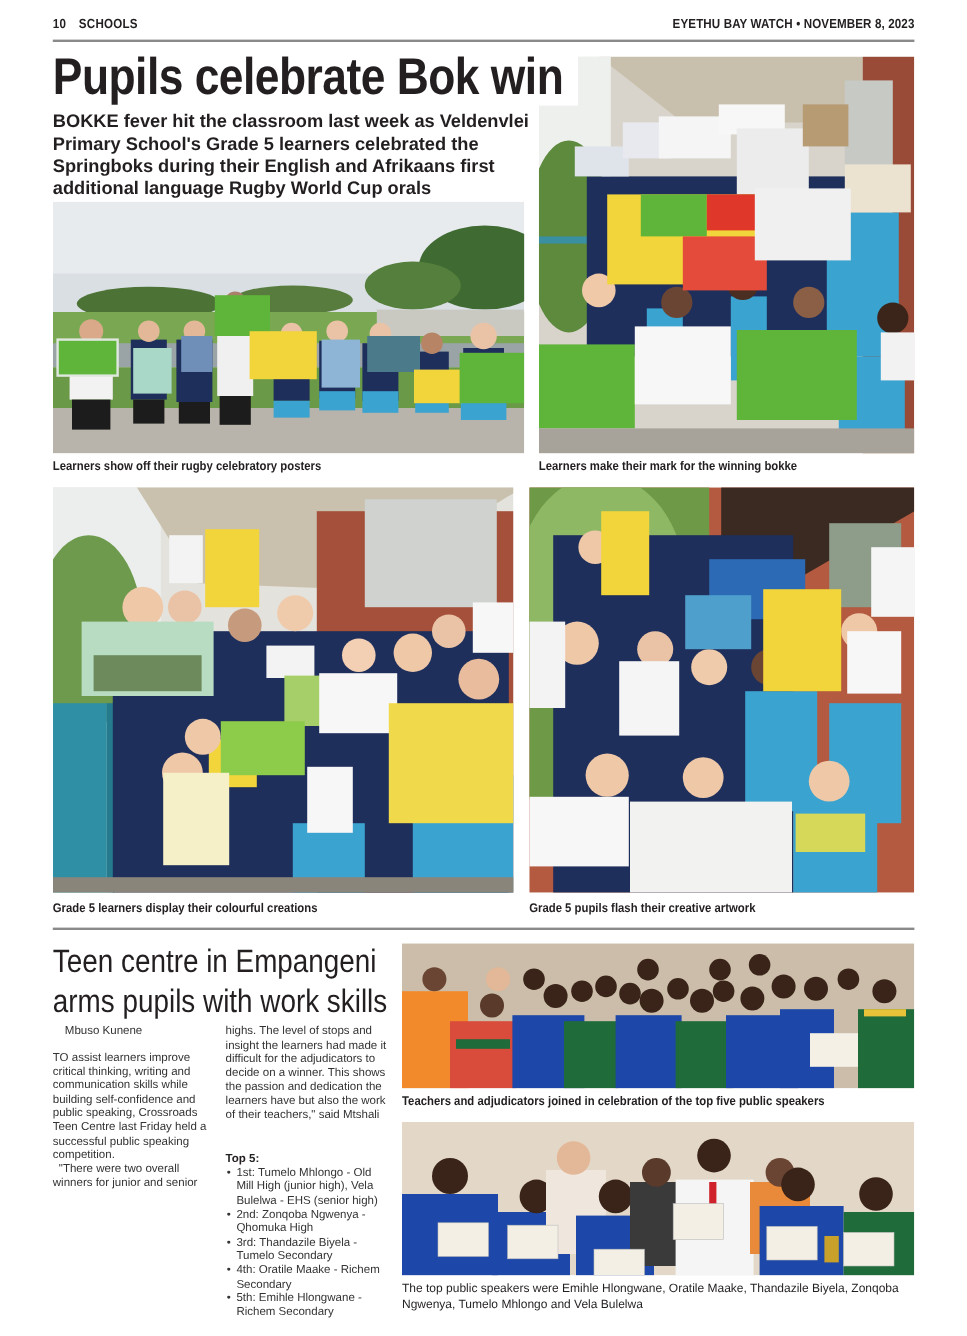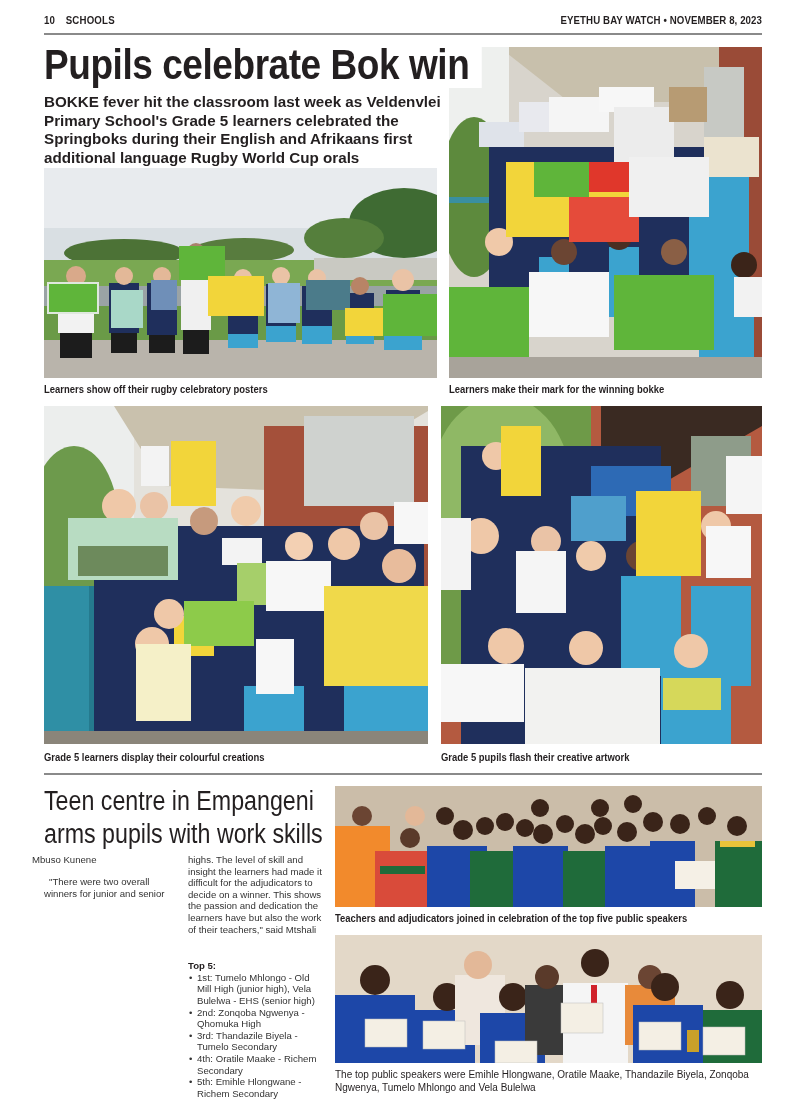--- a/index.html
+++ b/index.html
@@ -19,21 +19,21 @@
 
   
   .photo { overflow: hidden; }
   .photo svg { width: 100%; height: 100%; display: block; }
 
   .caption { font-size: 10.5px; font-weight: bold; color: #231f20; transform: scaleX(0.9); transform-origin: left top; white-space: nowrap; }
   .caption2 { font-size: 10px; font-weight: normal; color: #231f20; line-height: 12.5px; }
 
   
   .hed2 { left: 44px; top: 785px; width: 300px; font-size: 27px; line-height: 33px; color: #231f20; transform: scaleX(0.86); transform-origin: left top; white-space: nowrap; }
-  .byline { left: 32px; top: 854px; font-size: 9.6px; color: #333; text-align: right; }
+  .byline { left: 54px; top: 854px; font-size: 9.6px; color: #333; text-align: right; }
   .col { font-size: 9.6px; line-height: 11.6px; color: #333; }
   .col p { text-indent: 0; }
   .col p.ind { text-indent: 5px; }
   .col .top5 { font-weight: bold; margin-top: 25px; color: #231f20; }
   .col ul { list-style: none; }
   .col li { padding-left: 9px; position: relative; }
   .col li::before { content: "•"; position: absolute; left: 1px; }
 </style>
 </head>
 <body>
@@ -225,25 +225,26 @@
 
 <div class="abs rule" style="top:773px;"></div>
 
 <div class="abs hed2">
   <div>Teen centre in Empangeni</div>
   <div>arms pupils with work skills</div>
 </div>
 <div class="abs byline">Mbuso Kunene</div>
 
 <div class="abs col" style="left:44px; top:876px; width:136px;">
+  <p>TO assist learners improve critical thinking, writing and communication skills while building self-confidence and public speaking, Crossroads Teen Centre last Friday held a successful public speaking competition.</p>
   <p class="ind">"There were two overall winners for junior and senior</p>
 </div>
 
 <div class="abs col" style="left:188px; top:854px; width:135px;">
-  <p>highs. The level of skill and insight the learners had made it difficult for the adjudicators to decide on a winner. This shows the passion and dedication the learners have but also the work of their teachers," said Mtshali</p>
+  <p>highs. The level of stops and insight the learners had made it difficult for the adjudicators to decide on a winner. This shows the passion and dedication the learners have but also the work of their teachers," said Mtshali</p>
   <p class="top5">Top 5:</p>
   <ul>
     <li>1st: Tumelo Mhlongo - Old Mill High (junior high), Vela Bulelwa - EHS (senior high)</li>
     <li>2nd: Zonqoba Ngwenya - Qhomuka High</li>
     <li>3rd: Thandazile Biyela - Tumelo Secondary</li>
     <li>4th: Oratile Maake - Richem Secondary</li>
     <li>5th: Emihle Hlongwane - Richem Secondary</li>
   </ul>
 </div>
 

